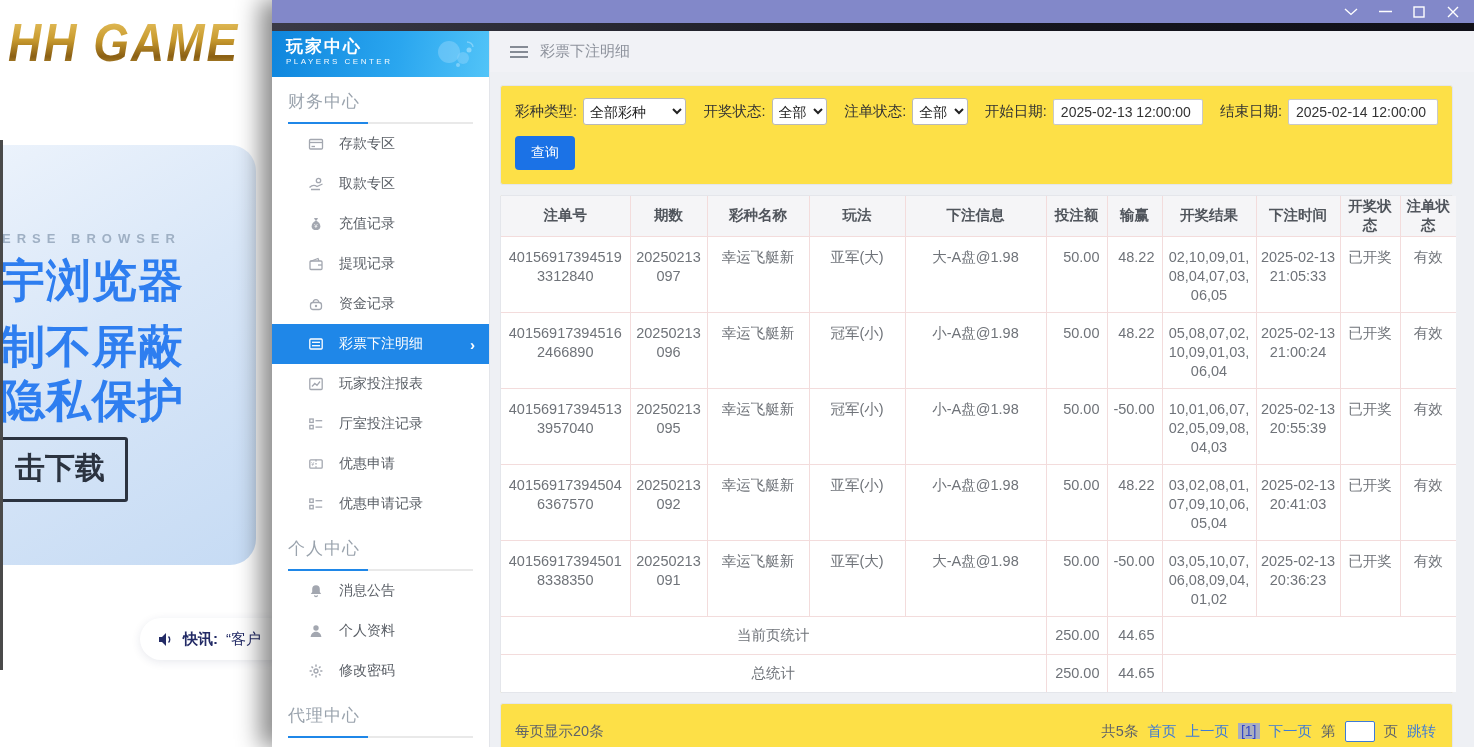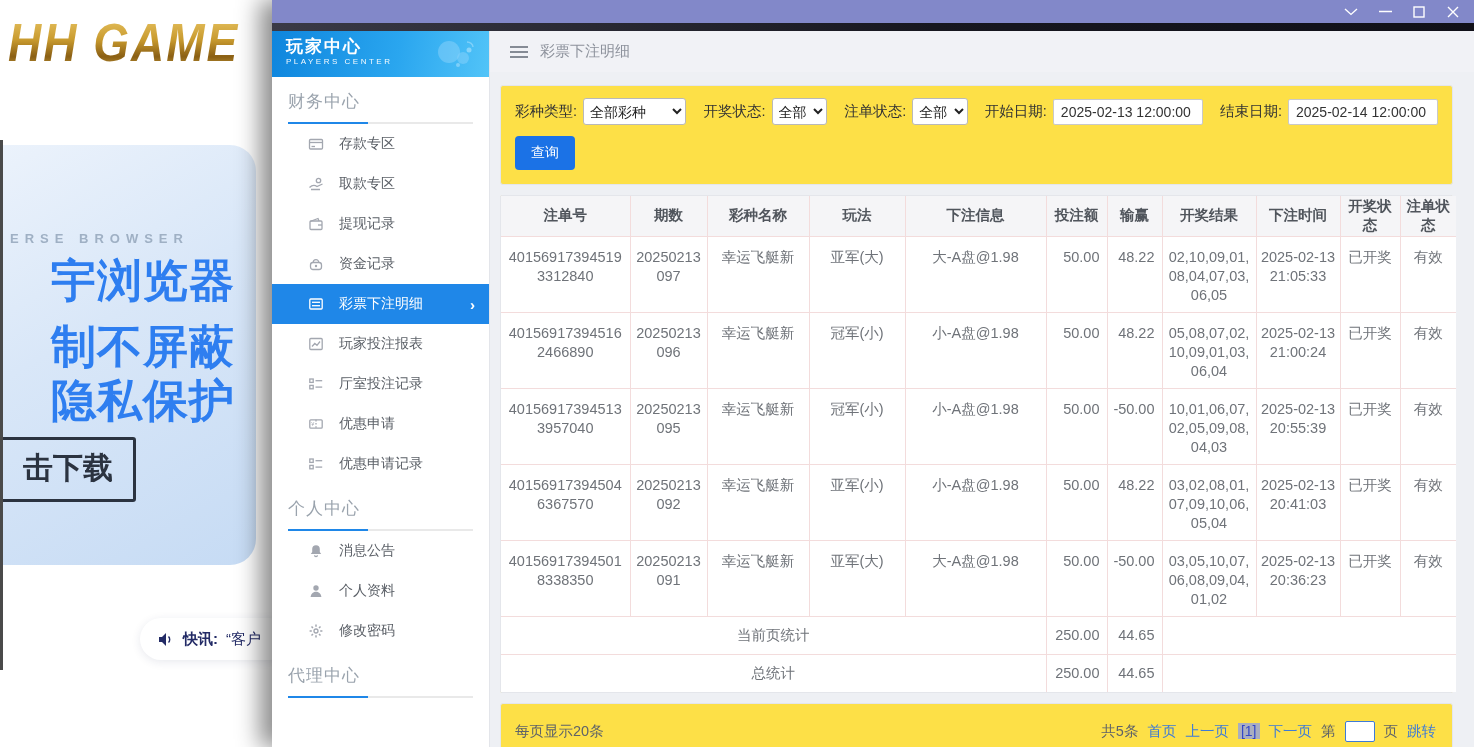--- a/index.html
+++ b/index.html
@@ -9,23 +9,23 @@
 
   
   .bg-page { position:absolute; inset:0; background:#fff; }
   .bg-edge { position:absolute; left:0; top:140px; width:3px; height:530px; background:#4a4a4a; }
   .logo { position:absolute; left:8px; top:16px; font-size:46px; font-style:italic; font-weight:800;
     letter-spacing:2px; white-space:nowrap; transform:scaleY(1.15);
     background:linear-gradient(180deg,#e9c565 5%, #c89a2e 45%, #8a5f14 72%, #d9b049 100%);
     -webkit-background-clip:text; background-clip:text; color:transparent; }
   .ad-card { position:absolute; left:-62px; top:145px; width:318px; height:420px; border-radius:26px;
     background:linear-gradient(150deg,#eef4fc 0%, #d9e7f8 45%, #c6dbf4 100%); overflow:hidden; }
-  .ad-inner { position:absolute; left:70px; top:0; width:256px; height:100%; }
+  .ad-inner { position:absolute; left:62px; top:0; width:256px; height:100%; }
   .ad-tagline { position:absolute; left:2px; top:86px; font-size:13px; letter-spacing:6px; color:#9fb0c4; font-weight:700; white-space:nowrap; }
-  .ad-line { position:absolute; left:0; font-size:45px; font-weight:800; color:#2e7ef0; white-space:nowrap; letter-spacing:1px;padding-left:43px; }
+  .ad-line { position:absolute; left:0; font-size:45px; font-weight:800; color:#2e7ef0; white-space:nowrap; letter-spacing:1px; }
   .ad-line.l1 { top:106px; }
   .ad-line.l2 { top:172px; }
   .ad-line.l3 { top:226px; }
   .ad-btn { position:absolute; left:-14px; top:292px; border:3px solid #2b3340; border-radius:3px;
     padding:8px 20px 10px 26px; font-size:30px; font-weight:600; color:#2b3340; background:transparent; white-space:nowrap; }
   .ticker { position:absolute; left:140px; top:618px; height:42px; min-width:150px; background:#fff;
     border-radius:21px; box-shadow:0 2px 10px rgba(30,40,90,.10); display:flex; align-items:center;
     gap:8px; padding:0 10px 0 18px; color:#232b66; font-size:15px; font-weight:700; white-space:nowrap; }
 
   
@@ -179,20 +179,30 @@
               <span>存款专区</span>
             </div>
             <div class="side-item">
               <span class="side-icon">
                 <svg width="16" height="16" viewBox="0 0 16 16">
                   <circle cx="10.5" cy="4.5" r="2.2" fill="none" stroke="currentColor" stroke-width="1.3"></circle>
                   <path d="M1.5 11.5c2.5-2.5 5.5-2.5 7.5-1l5.5-2.5M3 13.5h9" fill="none" stroke="currentColor" stroke-width="1.3"></path>
                 </svg>
               </span>
               <span>取款专区</span>
+            </div>
+            <div class="side-item">
+              <span class="side-icon">
+                <svg width="16" height="16" viewBox="0 0 16 16">
+                  <path d="M6 2h4L8.7 4.5H7.3L6 2z" fill="currentColor"></path>
+                  <path d="M8 4.5C5.2 5.8 3.6 8.2 3.6 10.4c0 2.4 2 3.6 4.4 3.6s4.4-1.2 4.4-3.6C12.4 8.2 10.8 5.8 8 4.5z" fill="currentColor"></path>
+                  <text x="8" y="11.5" font-size="6" text-anchor="middle" fill="#fff">¥</text>
+                </svg>
+              </span>
+              <span>充值记录</span>
             </div>
             <div class="side-item">
               <span class="side-icon">
                 <svg width="16" height="16" viewBox="0 0 16 16">
                   <path d="M2 5.5l8-3 1 2.5" fill="none" stroke="currentColor" stroke-width="1.3"></path>
                   <rect x="2" y="5" width="12" height="8.5" rx="1" fill="none" stroke="currentColor" stroke-width="1.3"></rect>
                   <line x1="10" y1="9" x2="14" y2="9" fill="none" stroke="currentColor" stroke-width="1.3"></line>
                 </svg>
               </span>
               <span>提现记录</span>

